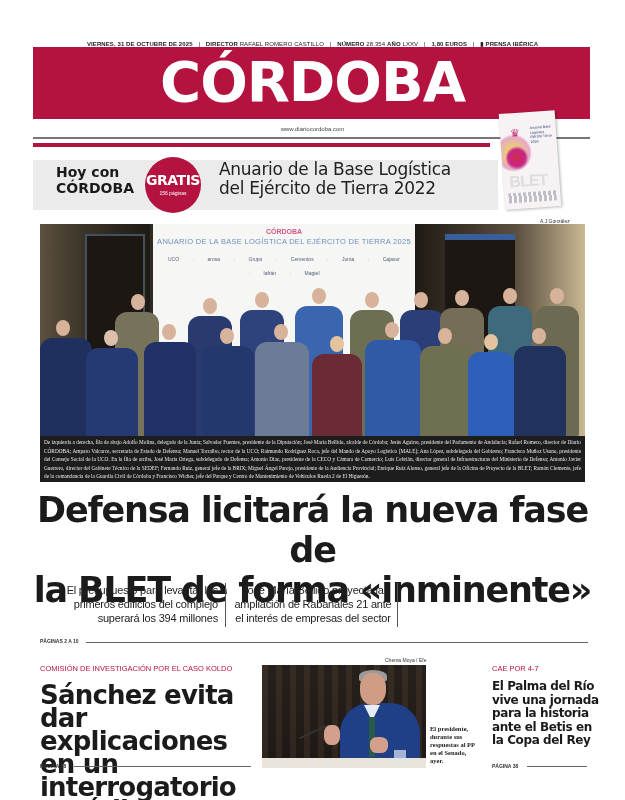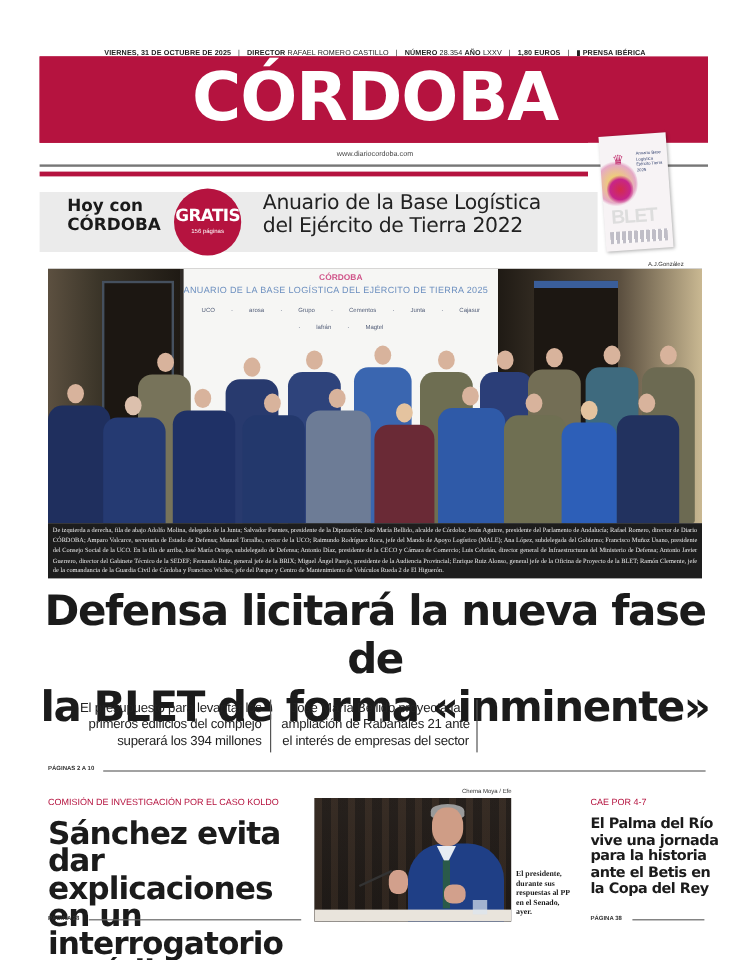--- a/index.html
+++ b/index.html
@@ -72,21 +72,21 @@
   .photo-main {
     position: absolute; top: 224px; left: 40px; width: 545px; height: 212px;
     overflow: hidden; background: #2e2a26;
   }
   .photo-main .bldg-left { position:absolute; left:0; top:0; width:110px; height:212px; background: linear-gradient(90deg, #5c5040 0%, #3a3428 40%, #1f1a14 100%); }
   .photo-main .door-left { position:absolute; left:45px; top:10px; width:60px; height:120px; background: #1c1712; border: 2px solid #45505e; }
   .photo-main .bldg-right { position:absolute; right:0; top:0; width:170px; height:212px; background: linear-gradient(90deg, #1f1a14 0%, #5c5040 60%, #c9b892 100%); }
   .photo-main .door-right { position:absolute; right:70px; top:10px; width:70px; height:120px; background: #1c1712; border-top: 6px solid #3a5e9a; }
   .photo-main .banner { position:absolute; left:113px; top:0; width:262px; height:140px; background:#f6f6f4; }
   .photo-main .banner-brand { position:absolute; left:0; width:100%; top:4px; text-align:center; font-size:7px; font-weight:700; color:#d0558a; }
-  .photo-main .banner-title { position:absolute; left:0; width:100%; top:13px; text-align:left; font-size:7.5px; color:#6c8fbf; letter-spacing:0.3px; }
+  .photo-main .banner-title { position:absolute; left:0; width:100%; top:13px; text-align:center; font-size:7.5px; color:#6c8fbf; letter-spacing:0.3px; }
   .photo-main .logos { position:absolute; left:10px; top:28px; width:242px; font-size:5px; color:#55607a; line-height:14px; text-align:center; word-spacing:12px; }
 
   .person { position:absolute; border-radius: 12px 12px 2px 2px; }
   .head { position:absolute; width:14px; height:16px; border-radius:50%; background:#d8b39c; }
 
   .caption-main {
     position: absolute; top: 436px; left: 40px; width: 545px; height: 46px;
     background: #1d1d1d; color: #eaeaea; font-family: "Liberation Serif", serif;
     font-size: 5.3px; line-height: 8.6px; padding: 2px 4px; overflow: hidden; text-align: justify;
   }

